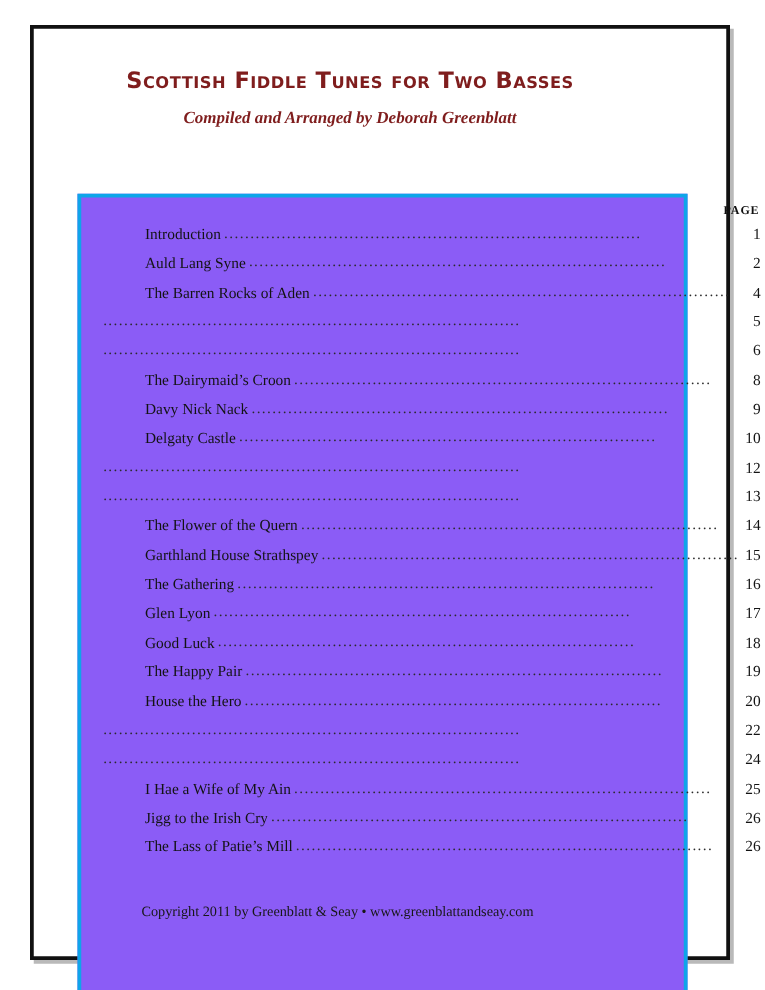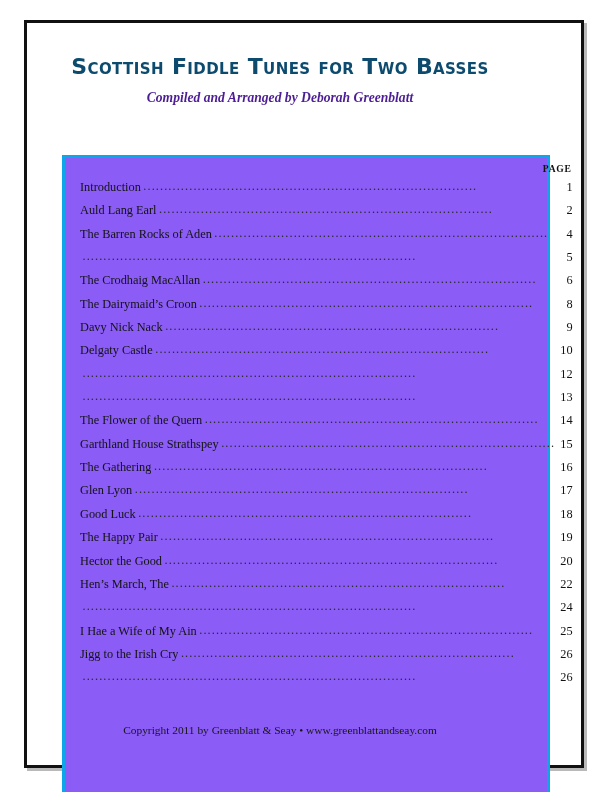--- a/index.html
+++ b/index.html
@@ -41,35 +41,35 @@
   
   .masthead {
     position: absolute;
     left: 30px;
     top: 55px;
     width: 500px;
     text-align: center;
   }
   .doc-title {
     font-family: "DejaVu Sans", "Liberation Sans", sans-serif;
-    font-size: 22px;
+    font-size: 18px;
     font-weight: 700;
     font-variant: small-caps;
     letter-spacing: 0.4px;
-    color: #0c4a6e;
+    color: #7f1d1d;
     white-space: nowrap;
     line-height: 1.1;
   }
   .doc-subtitle {
     margin-top: 11px;
     font-family: "Liberation Serif", "DejaVu Serif", serif;
     font-size: 13.6px;
     font-weight: 700;
     font-style: italic;
-    color: #4c1d95;
+    color: #7f1d1d;
     white-space: nowrap;
   }
 
   
   .toc-box {
     position: absolute;
     left: 62px;
     top: 155px;
     width: 488px;
     height: 656px;
@@ -116,20 +116,21 @@
     line-height: 23.35px;
     height: 23.35px;
     color: #131313;
     white-space: nowrap;
     overflow: hidden;
   }
   .entry-title {
     flex: 0 1 auto;
     overflow: hidden;
     text-overflow: clip;
+    margin-left: 36px;
   }
   .entry-leader {
     flex: 1 1 auto;
     margin: 0 2.5px;
     overflow: hidden;
     white-space: nowrap;
     font-size: 12.3px;
     letter-spacing: 1.1px;
     color: #2a2a2a;
     position: relative;
@@ -138,21 +139,21 @@
   .entry-page {
     flex: 0 0 auto;
     text-align: right;
     min-width: 15px;
     font-size: 12.3px;
   }
 
   
   .footer {
     position: absolute;
-    left: 30px;
+    left: 20px;
     top: 724px;
     width: 500px;
     text-align: center;
     font-size: 11.4px;
     color: #171717;
     white-space: nowrap;
   }
 </style>
 </head>
 <body>
@@ -171,35 +172,34 @@
 
       <div class="toc-col left">
         <div class="page-head">PAGE</div>
         <ul class="toc-list" id="toc-left">
             <li class="toc-entry">
               <span class="entry-title">Introduction</span>
               <span class="entry-leader">................................................................................</span>
               <span class="entry-page">1</span>
             </li>
             <li class="toc-entry">
-              <span class="entry-title">Auld Lang Earl</span>
+              <span class="entry-title">Auld Lang Syne</span>
               <span class="entry-leader">................................................................................</span>
               <span class="entry-page">2</span>
             </li>
             <li class="toc-entry">
               <span class="entry-title">The Barren Rocks of Aden</span>
               <span class="entry-leader">................................................................................</span>
               <span class="entry-page">4</span>
             </li>
             <li class="toc-entry">
               <span class="entry-leader">................................................................................</span>
               <span class="entry-page">5</span>
             </li>
             <li class="toc-entry">
-              <span class="entry-title">The Crodhaig MacAllan</span>
               <span class="entry-leader">................................................................................</span>
               <span class="entry-page">6</span>
             </li>
             <li class="toc-entry">
               <span class="entry-title">The Dairymaid’s Croon</span>
               <span class="entry-leader">................................................................................</span>
               <span class="entry-page">8</span>
             </li>
             <li class="toc-entry">
               <span class="entry-title">Davy Nick Nack</span>
@@ -243,44 +243,44 @@
               <span class="entry-title">Good Luck</span>
               <span class="entry-leader">................................................................................</span>
               <span class="entry-page">18</span>
             </li>
             <li class="toc-entry">
               <span class="entry-title">The Happy Pair</span>
               <span class="entry-leader">................................................................................</span>
               <span class="entry-page">19</span>
             </li>
             <li class="toc-entry">
-              <span class="entry-title">Hector the Good</span>
+              <span class="entry-title">House the Hero</span>
               <span class="entry-leader">................................................................................</span>
               <span class="entry-page">20</span>
             </li>
             <li class="toc-entry">
-              <span class="entry-title">Hen’s March, The</span>
               <span class="entry-leader">................................................................................</span>
               <span class="entry-page">22</span>
             </li>
             <li class="toc-entry">
               <span class="entry-leader">................................................................................</span>
               <span class="entry-page">24</span>
             </li>
             <li class="toc-entry">
               <span class="entry-title">I Hae a Wife of My Ain</span>
               <span class="entry-leader">................................................................................</span>
               <span class="entry-page">25</span>
             </li>
             <li class="toc-entry">
               <span class="entry-title">Jigg to the Irish Cry</span>
               <span class="entry-leader">................................................................................</span>
               <span class="entry-page">26</span>
             </li>
             <li class="toc-entry">
+              <span class="entry-title">The Lass of Patie’s Mill</span>
               <span class="entry-leader">................................................................................</span>
               <span class="entry-page">26</span>
             </li>
           </ul>
       </div>
 
     </div>
   </div>
 
   <div class="footer">Copyright 2011 by Greenblatt &amp; Seay  •  www.greenblattandseay.com</div>

